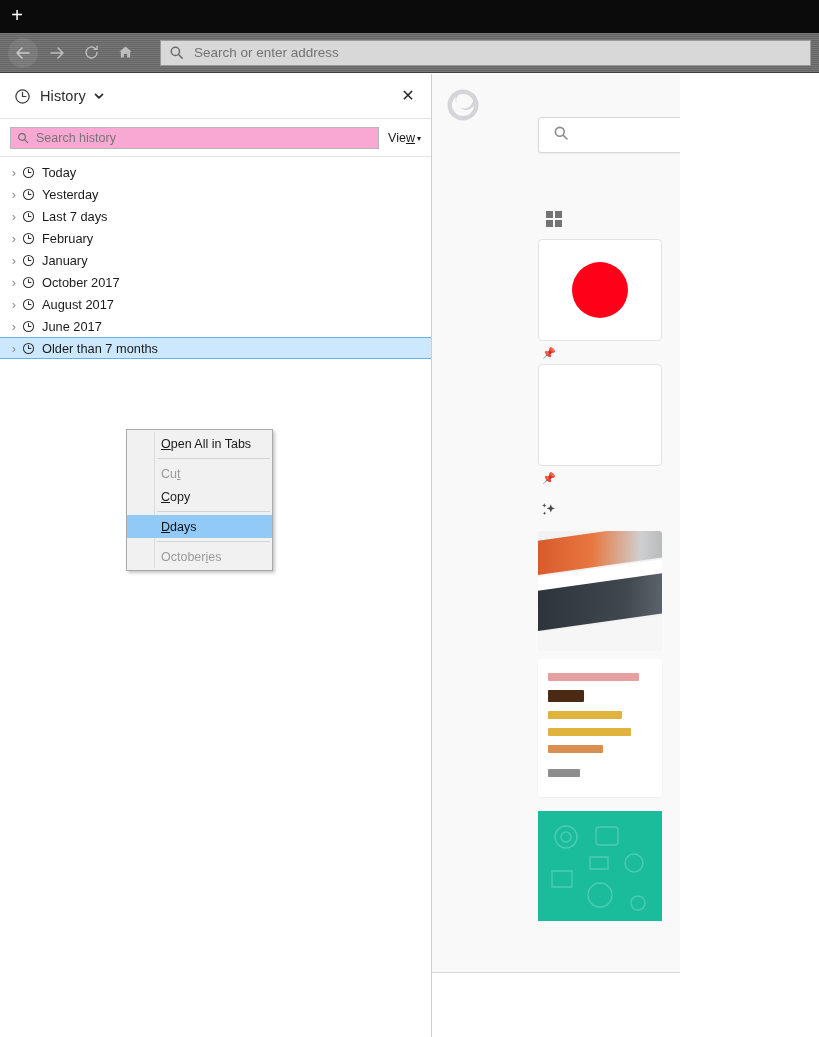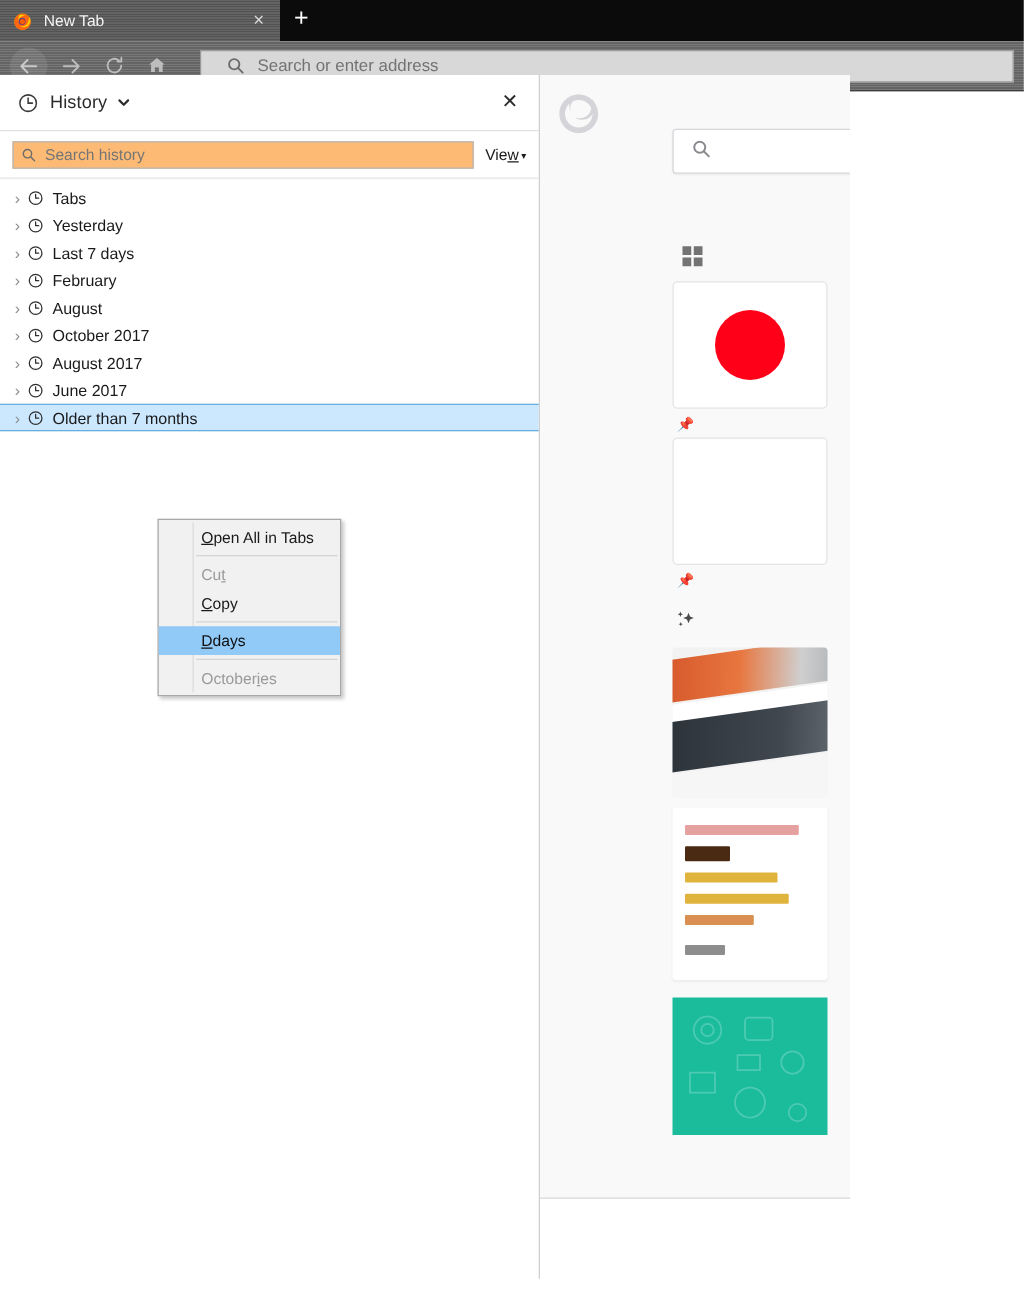--- a/index.html
+++ b/index.html
@@ -81,34 +81,34 @@
   }
   .navbtn.back { background: rgba(255,255,255,0.09); color: #c9c9c9; }
   .navbtn svg { display: block; }
   .urlbar {
     flex: 1 1 auto;
     height: 26px;
     margin-left: 16px;
     background: #d8d8d8;
     border: 1px solid #9a9a9a;
     display: flex; align-items: center;
-    padding: 0 20px;
+    padding: 0 8px;
   }
   .urlbar .mag { flex: 0 0 16px; margin-right: 9px; color: #6b6b6b; display:flex; }
   .urlbar-input {
     flex: 1 1 auto;
     border: none; outline: none; background: transparent;
     font-family: "Liberation Sans", sans-serif;
     font-size: 13.5px; color: #333;
   }
   .urlbar-input::placeholder { color: #737373; opacity: 1; }
 
   
   .contentrow {
-    position: absolute; top: 60px; left: 0;
+    position: absolute; top: 74px; left: 0;
     width: 680px; height: 963px;
     display: flex;
     background: #ffffff;
   }
 
   
   .sidebar {
     width: 432px; flex: 0 0 432px;
     height: 963px;
     background: #ffffff;
@@ -140,21 +140,21 @@
 
   .sb-searchrow {
     height: 38px; flex: 0 0 38px;
     display: flex; align-items: center;
     padding: 0 6px 0 10px;
     border-bottom: 1px solid #e4e4e4;
   }
   .sb-searchbox {
     flex: 1 1 auto; height: 22px;
     border: 1px solid #b6b6b6;
-    background: #fdba74;
+    background: #f9a8d4;
     display: flex; align-items: center;
     padding: 0 6px;
   }
   .sb-searchbox .mag { flex: 0 0 13px; margin-right: 6px; color: #6c6c6c; display: flex; }
   .sb-search-input {
     flex: 1 1 auto; border: none; outline: none; background: transparent;
     font-family: "Liberation Sans", sans-serif;
     font-size: 12.5px; color: #222;
   }
   .sb-search-input::placeholder { color: #767676; opacity: 1; }
@@ -349,34 +349,20 @@
   .bottomwhite {
     position: absolute; left: 433px; top: 973px;
     width: 386px; height: 64px;
     background: #ffffff;
   }
 </style>
 </head>
 <body>
 
 <div class="tabstrip">
-  <div class="tab">
-    <span class="tab-favicon">
-      <svg width="16" height="16" viewBox="0 0 16 16">
-        <circle cx="8" cy="8.4" r="6.6" fill="#ff9500"></circle>
-        <path d="M8 1.9c3.6 0 6.5 2.9 6.5 6.5S11.6 14.9 8 14.9 1.5 12 1.5 8.4 4.4 1.9 8 1.9z" fill="#ff6611"></path>
-        <path d="M13.4 4.2c1.3 2.1 1.2 5.1-.6 7-1.9 2-5 2.2-7 .6 1.9.6 4.1.2 5.5-1.3 1.5-1.6 1.8-4.3 2.1-6.3z" fill="#ffcb00"></path>
-        <path d="M5.2 3.4c1.6-1 3.7-.9 5.1.2-1.4-.3-3 .1-4 1.2-1.1 1.1-1.4 2.8-.9 4.2-.9-1.8-.6-4.2-.2-5.6z" fill="#ffd000"></path>
-        <circle cx="7.7" cy="8.1" r="2.7" fill="#0b2bbd" opacity=".75"></circle>
-        <circle cx="7.9" cy="8.2" r="2.1" fill="#ff5b00"></circle>
-      </svg>
-    </span>
-    <span class="tab-title">New Tab</span>
-    <span class="tab-close">×</span>
-  </div>
   <div class="newtab-btn">+</div>
 </div>
 
 <div class="navbar">
   <div class="navbtn back">
     <span>
       <svg width="18" height="18" viewBox="0 0 18 18" fill="none" stroke="currentColor" stroke-width="1.5" stroke-linecap="round" stroke-linejoin="round">
         <path d="M15 9H3.5M8 4l-5 5 5 5"></path>
       </svg>
     </span>
@@ -454,21 +440,21 @@
 
     <div class="tree" id="tree">
         <div class="tree-row">
           <span class="tw-twisty">›</span>
           <span class="tw-icon">
             <svg width="13" height="13" viewBox="0 0 18 18" fill="none" stroke="currentColor" stroke-width="1.4">
               <circle cx="9" cy="9" r="7"></circle>
               <path d="M9 4.8V9h3.4" stroke-linecap="round"></path>
             </svg>
           </span>
-          <span class="tw-label">Tabs</span>
+          <span class="tw-label">Today</span>
         </div>
         <div class="tree-row">
           <span class="tw-twisty">›</span>
           <span class="tw-icon">
             <svg width="13" height="13" viewBox="0 0 18 18" fill="none" stroke="currentColor" stroke-width="1.4">
               <circle cx="9" cy="9" r="7"></circle>
               <path d="M9 4.8V9h3.4" stroke-linecap="round"></path>
             </svg>
           </span>
           <span class="tw-label">Yesterday</span>
@@ -494,21 +480,21 @@
           <span class="tw-label">February</span>
         </div>
         <div class="tree-row">
           <span class="tw-twisty">›</span>
           <span class="tw-icon">
             <svg width="13" height="13" viewBox="0 0 18 18" fill="none" stroke="currentColor" stroke-width="1.4">
               <circle cx="9" cy="9" r="7"></circle>
               <path d="M9 4.8V9h3.4" stroke-linecap="round"></path>
             </svg>
           </span>
-          <span class="tw-label">August</span>
+          <span class="tw-label">January</span>
         </div>
         <div class="tree-row">
           <span class="tw-twisty">›</span>
           <span class="tw-icon">
             <svg width="13" height="13" viewBox="0 0 18 18" fill="none" stroke="currentColor" stroke-width="1.4">
               <circle cx="9" cy="9" r="7"></circle>
               <path d="M9 4.8V9h3.4" stroke-linecap="round"></path>
             </svg>
           </span>
           <span class="tw-label">October 2017</span>

